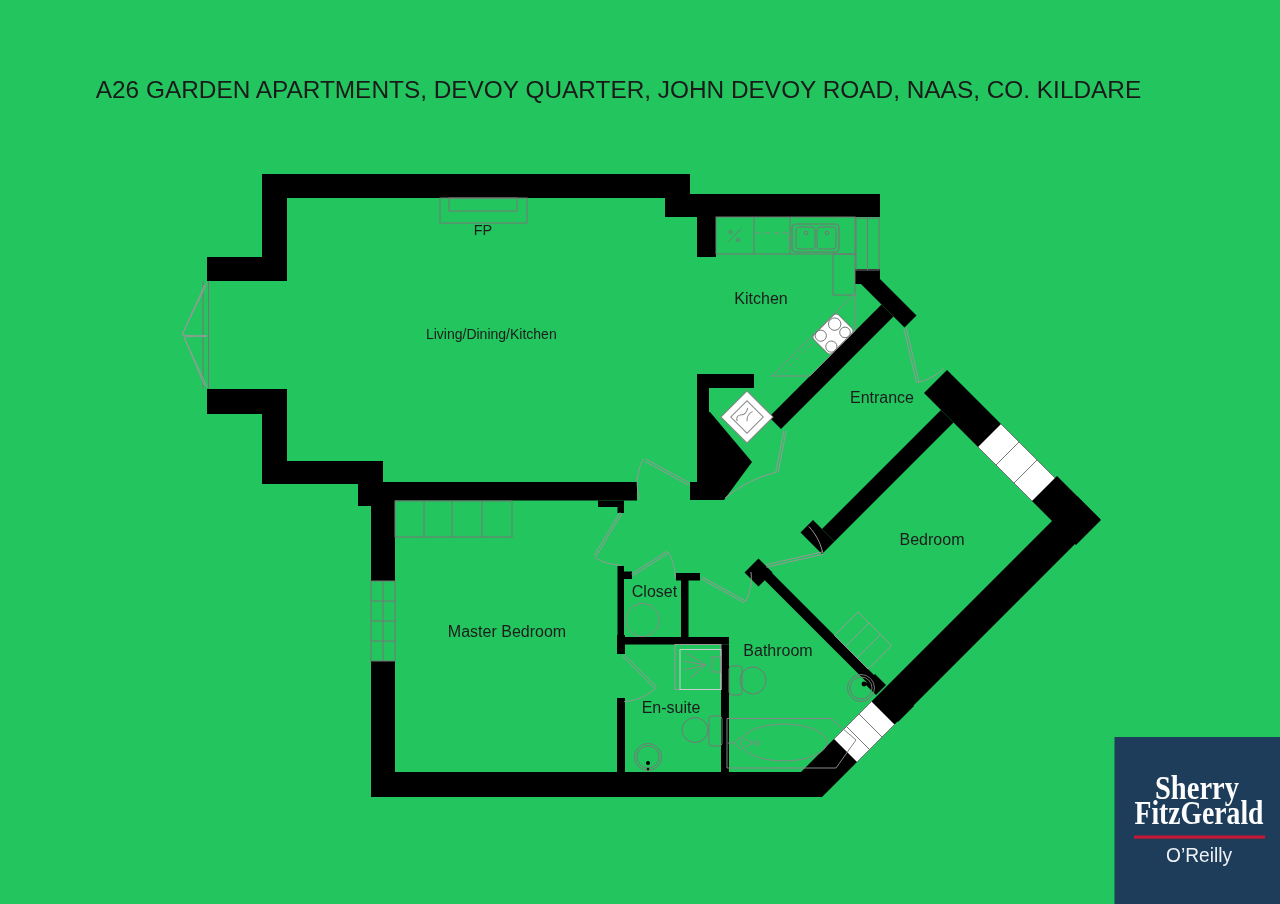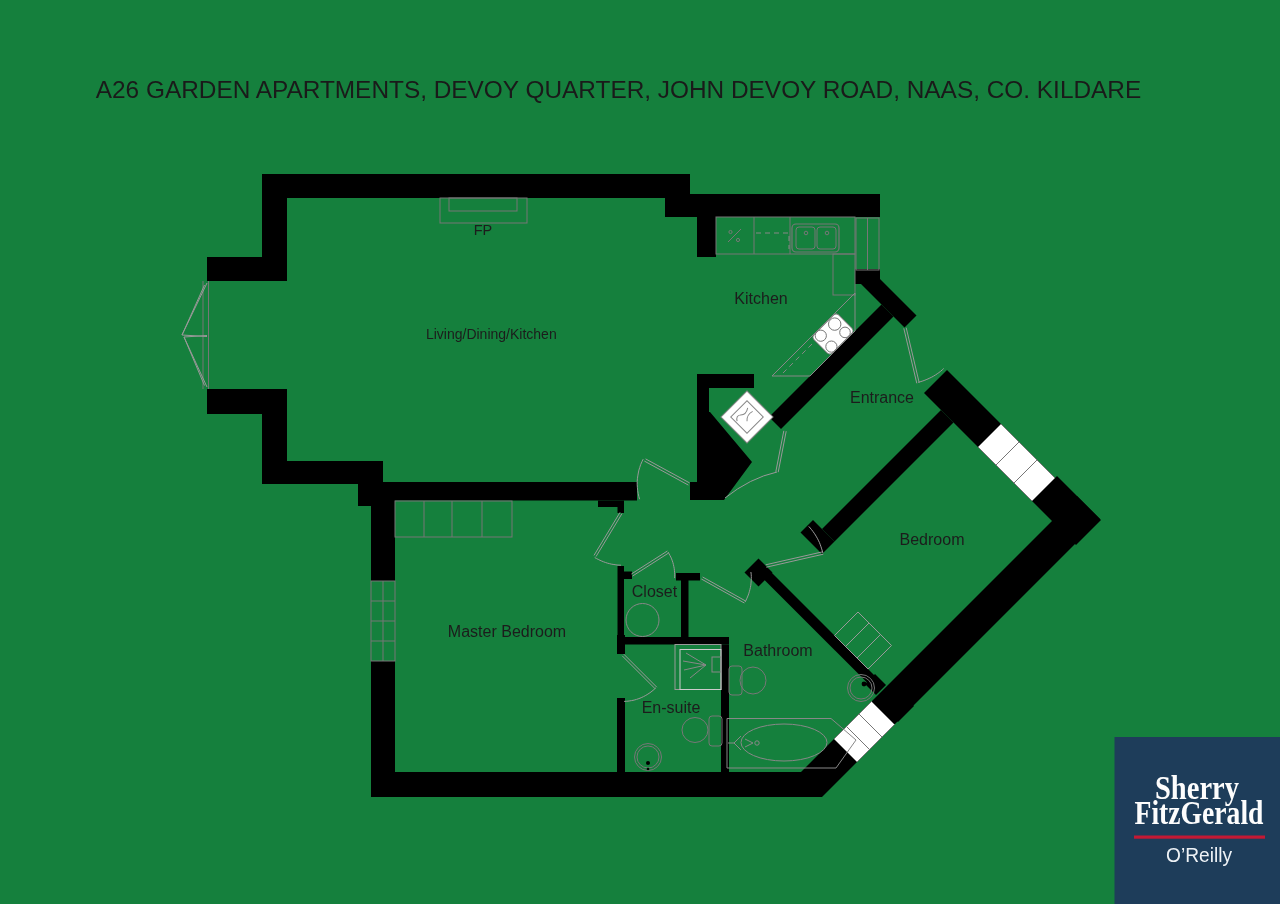--- a/index.html
+++ b/index.html
@@ -1,16 +1,16 @@
 <!DOCTYPE html>
 <html><head>
 <meta charset="utf-8">
 <style>
   html,body { margin:0; padding:0; background:#fff; }
-  .page { position:relative; width:1280px; height:904px; background:#15803d; overflow:hidden; }
+  .page { position:relative; width:1280px; height:904px; background:#22c55e; overflow:hidden; }
   .title { position:absolute; top:76px; left:0; width:1237px; text-align:center;
            font-family:"Liberation Sans", sans-serif; font-size:24.4px; color:#1a1a1a;
            letter-spacing:0px; white-space:nowrap; }
 </style>
 </head>
 <body>
 <div class="page">
 
 <div class="title">A26 GARDEN APARTMENTS, DEVOY QUARTER, JOHN DEVOY ROAD, NAAS, CO. KILDARE</div>
 <svg width="1280" height="904" viewBox="0 0 1280 904" style="position:absolute;left:0;top:0">

